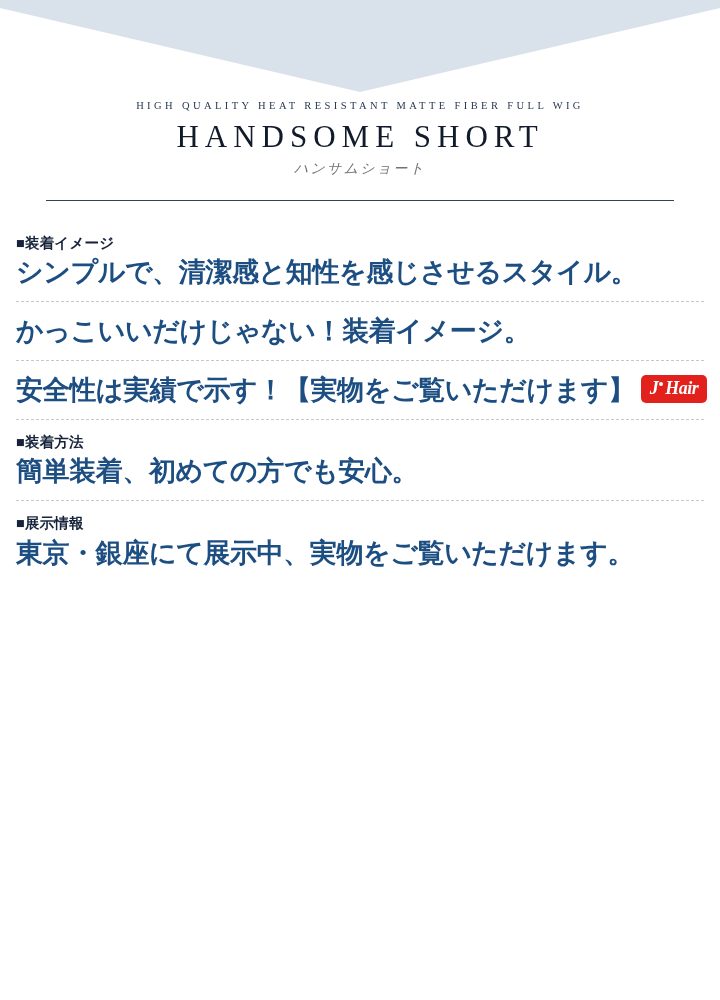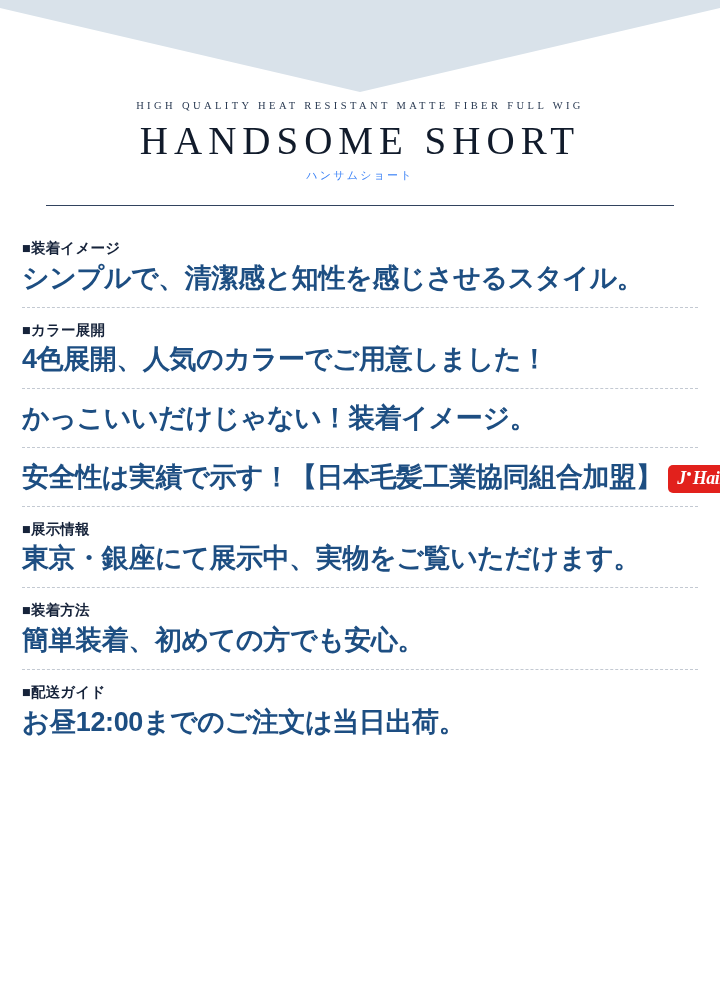--- a/index.html
+++ b/index.html
@@ -41,63 +41,63 @@
   .eyebrow {
     font-family: "Liberation Serif", serif;
     font-size: 10.5px;
     letter-spacing: 3.4px;
     color: #2a3a52;
     margin: 0 0 10px 0;
     white-space: nowrap;
   }
   .title {
     font-family: "Liberation Serif", serif;
-    font-size: 39px;
+    font-size: 31px;
     letter-spacing: 6px;
     color: #111b2b;
     margin: 0;
     line-height: 1.05;
     font-weight: 400;
   }
   .subtitle {
-    font-size: 11px;
+    font-size: 14px;
     letter-spacing: 2.2px;
-    color: #3b82f6;
+    color: #737373;
     margin: 6px 0 0 0;
+    font-style: italic;
   }
   .rule {
     width: 628px;
     height: 1px;
     background: #32435e;
     margin: 22px auto 0 auto;
   }
 
   
   .sections {
     margin: 16px 0 0 0;
-    padding: 0 22px;
+    padding: 0 16px;
   }
   .section {
     padding: 13px 0 11px 0;
     border-bottom: 1px dashed #c3c9d2;
   }
   .section:last-child {
     border-bottom: none;
   }
   .section-label {
     font-size: 14.5px;
     font-weight: 700;
     color: #16233a;
     letter-spacing: 0.2px;
     margin: 0 0 4px 0;
     line-height: 1.3;
   }
   .section-headline-row {
     display: flex;
-    align-items: center;
     gap: 6px;
   }
   .section-headline {
     font-size: 27px;
     font-weight: 700;
     color: #1d4e82;
     letter-spacing: -0.4px;
     line-height: 1.25;
     margin: 0;
     white-space: nowrap;
@@ -149,59 +149,47 @@
 
 <div class="sections">
 
   <div class="section">
     <p class="section-label">■装着イメージ</p>
     <div class="section-headline-row">
       <p class="section-headline">シンプルで、清潔感と知性を感じさせるスタイル。</p>
     </div>
   </div>
 
-  <div class="section">
-    <p class="section-label">■カラー展開</p>
-    <div class="section-headline-row">
-      <p class="section-headline">4色展開、人気のカラーでご用意しました！</p>
-    </div>
-  </div>
 
   <div class="section">
     <div class="section-headline-row">
       <p class="section-headline">かっこいいだけじゃない！装着イメージ。</p>
     </div>
   </div>
 
   <div class="section">
     <div class="section-headline-row">
-      <p class="section-headline">安全性は実績で示す！【日本毛髪工業協同組合加盟】</p>
+      <p class="section-headline">安全性は実績で示す！【実物をご覧いただけます】</p>
       <span class="badge">
           <span>J</span>
           <span class="dot"></span>
           <span>Hair</span>
         </span>
     </div>
   </div>
 
 
   <div class="section">
-    <p class="section-label">■展示情報</p>
-    <div class="section-headline-row">
-      <p class="section-headline">東京・銀座にて展示中、実物をご覧いただけます。</p>
-    </div>
-  </div>
-
-  <div class="section">
     <p class="section-label">■装着方法</p>
     <div class="section-headline-row">
       <p class="section-headline">簡単装着、初めての方でも安心。</p>
     </div>
   </div>
 
   <div class="section">
-    <p class="section-label">■配送ガイド</p>
+    <p class="section-label">■展示情報</p>
     <div class="section-headline-row">
-      <p class="section-headline">お昼12:00までのご注文は当日出荷。</p>
+      <p class="section-headline">東京・銀座にて展示中、実物をご覧いただけます。</p>
     </div>
   </div>
+
 
 </div>
 
 </body></html>

